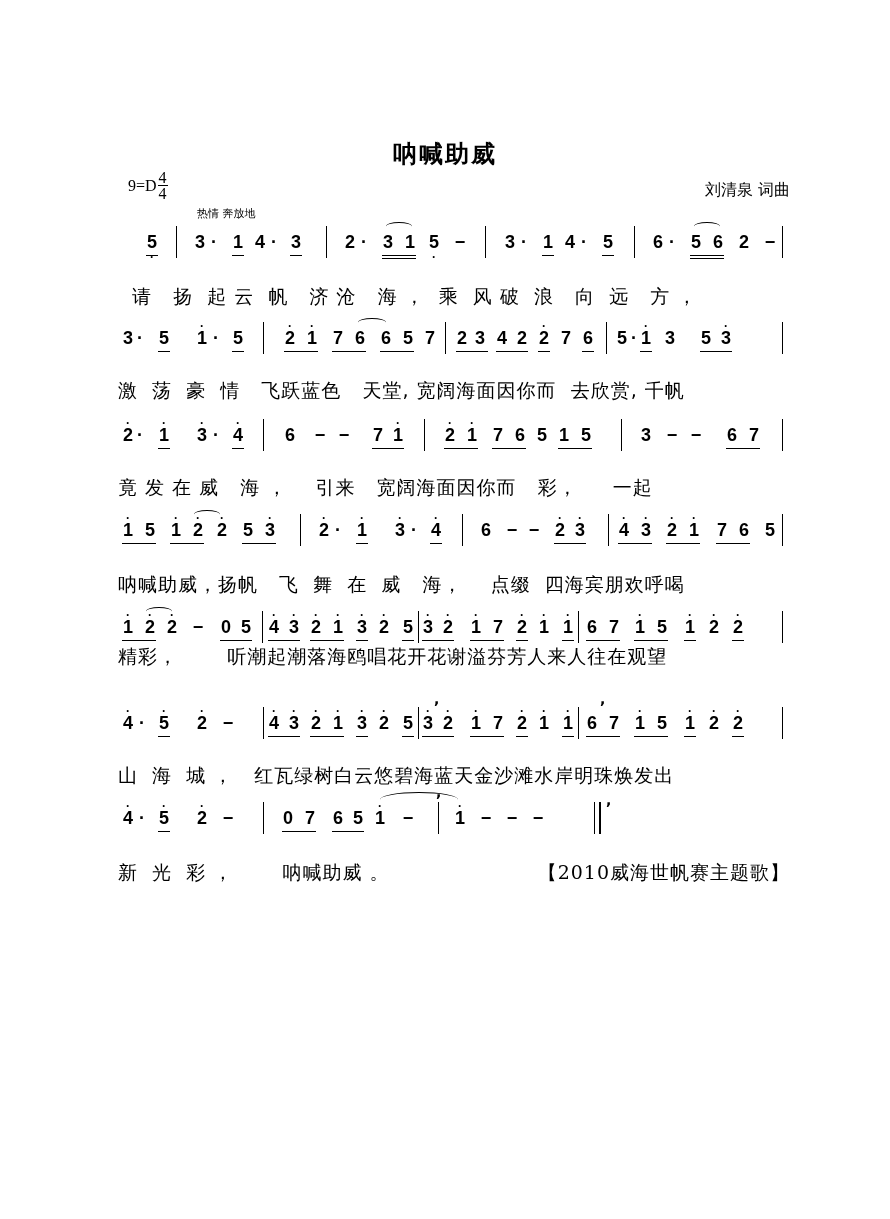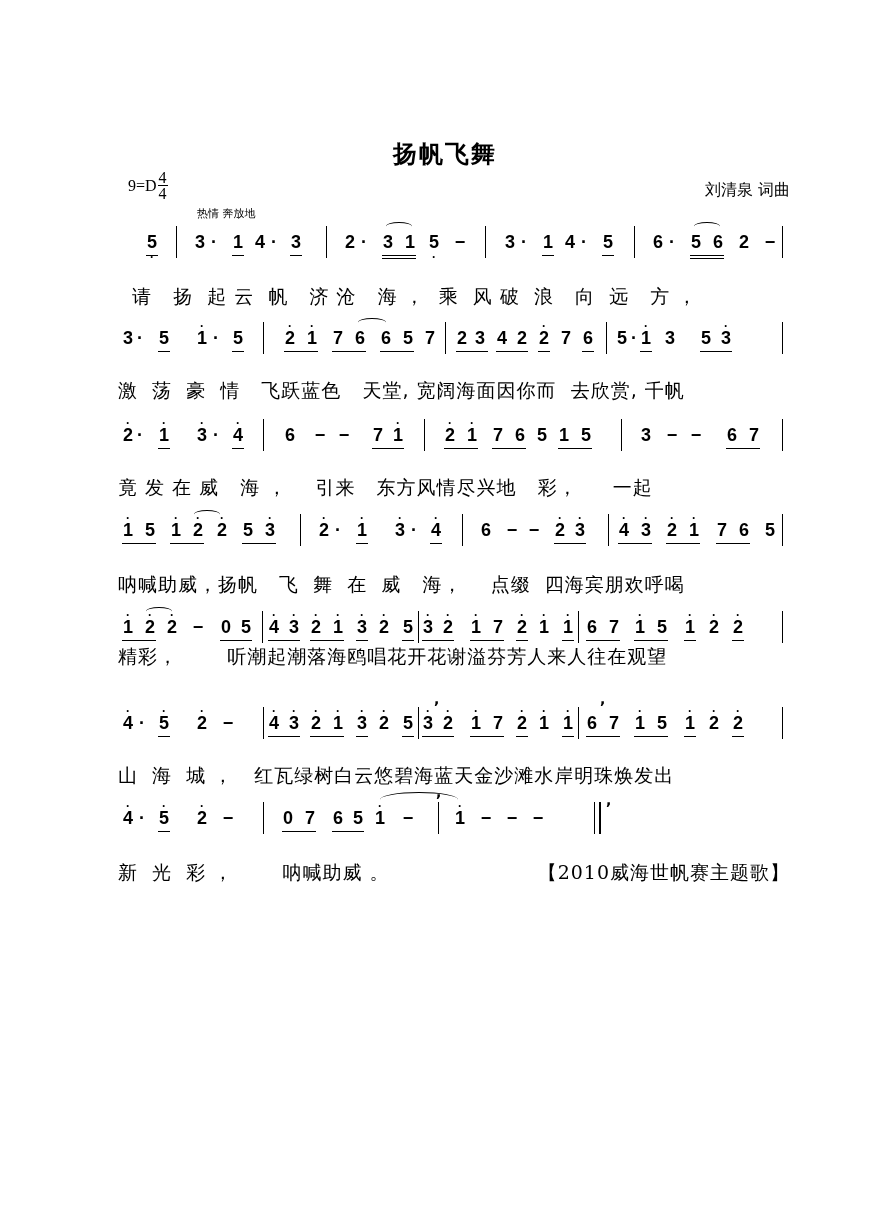--- a/index.html
+++ b/index.html
@@ -24,21 +24,21 @@
   .bar { position:absolute; top:-6px; width:1px; height:32px; background:#000; }
   .dbar { position:absolute; top:-6px; width:4px; height:32px; border-left:1px solid #000; border-right:2px solid #000; }
   .ul { position:absolute; height:1px; background:#000; top:23px; }
   .ul2 { position:absolute; height:1px; background:#000; top:26px; }
   .tie { position:absolute; border-top:1px solid #000; border-radius:50% 50% 0 0; height:8px; top:-10px; }
   .breath { position:absolute; font-weight:bold; font-size:14px; top:-22px; }
 </style>
 </head>
 <body>
 
-<div class="title">扬帆飞舞</div>
+<div class="title">呐喊助威</div>
 <div class="key">
   <span>9=D</span>
   <span class="frac">
     <span>4</span>
     <span>4</span>
   </span>
 </div>
 <div class="author">刘清泉  词曲</div>
 <div class="tempo">热情 奔放地</div>
 
@@ -162,21 +162,21 @@
   <div class="ul" style="left:440px;width:34px"></div>
   <div class="bar" style="left:503px"></div>
   <span class="n" style="left:522px">3</span>
     <span class="n" style="left:548px">−</span>
     <span class="n" style="left:572px">−</span>
   <span class="n" style="left:608px">6</span>
     <span class="n" style="left:630px">7</span>
   <div class="ul" style="left:608px;width:34px"></div>
   <div class="bar" style="left:664px"></div>
 </div>
-<div class="lyric" style="top:475px">竟 发 在 威   海 ，    引来   东方风情尽兴地   彩，     一起</div>
+<div class="lyric" style="top:475px">竟 发 在 威   海 ，    引来   宽阔海面因你而   彩，     一起</div>
 
 <div class="row" style="top:520px">
   <span class="n" style="left:4px">1<span class="hi">·</span></span>
     <span class="n" style="left:26px">5</span>
   <div class="ul" style="left:4px;width:34px"></div>
   <span class="n" style="left:52px">1<span class="hi">·</span></span>
     <span class="n" style="left:74px">2<span class="hi">·</span></span>
   <div class="ul" style="left:52px;width:34px"></div>
   <div class="tie" style="left:76px;width:26px"></div>
   <span class="n" style="left:98px">2<span class="hi">·</span></span>

